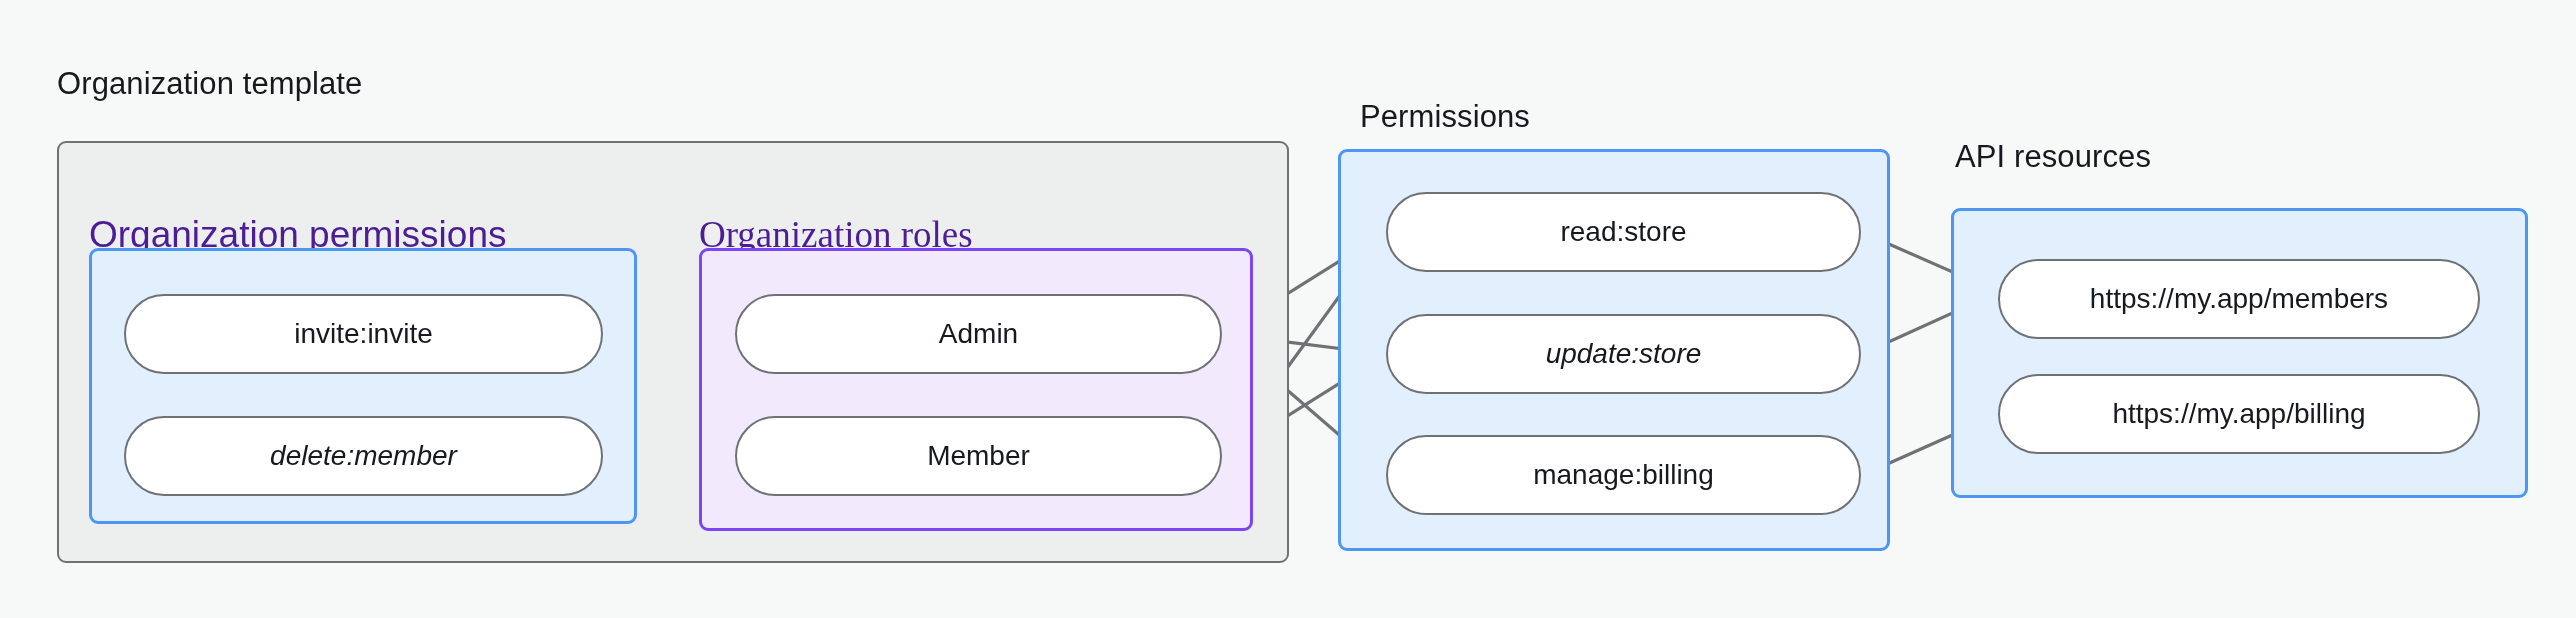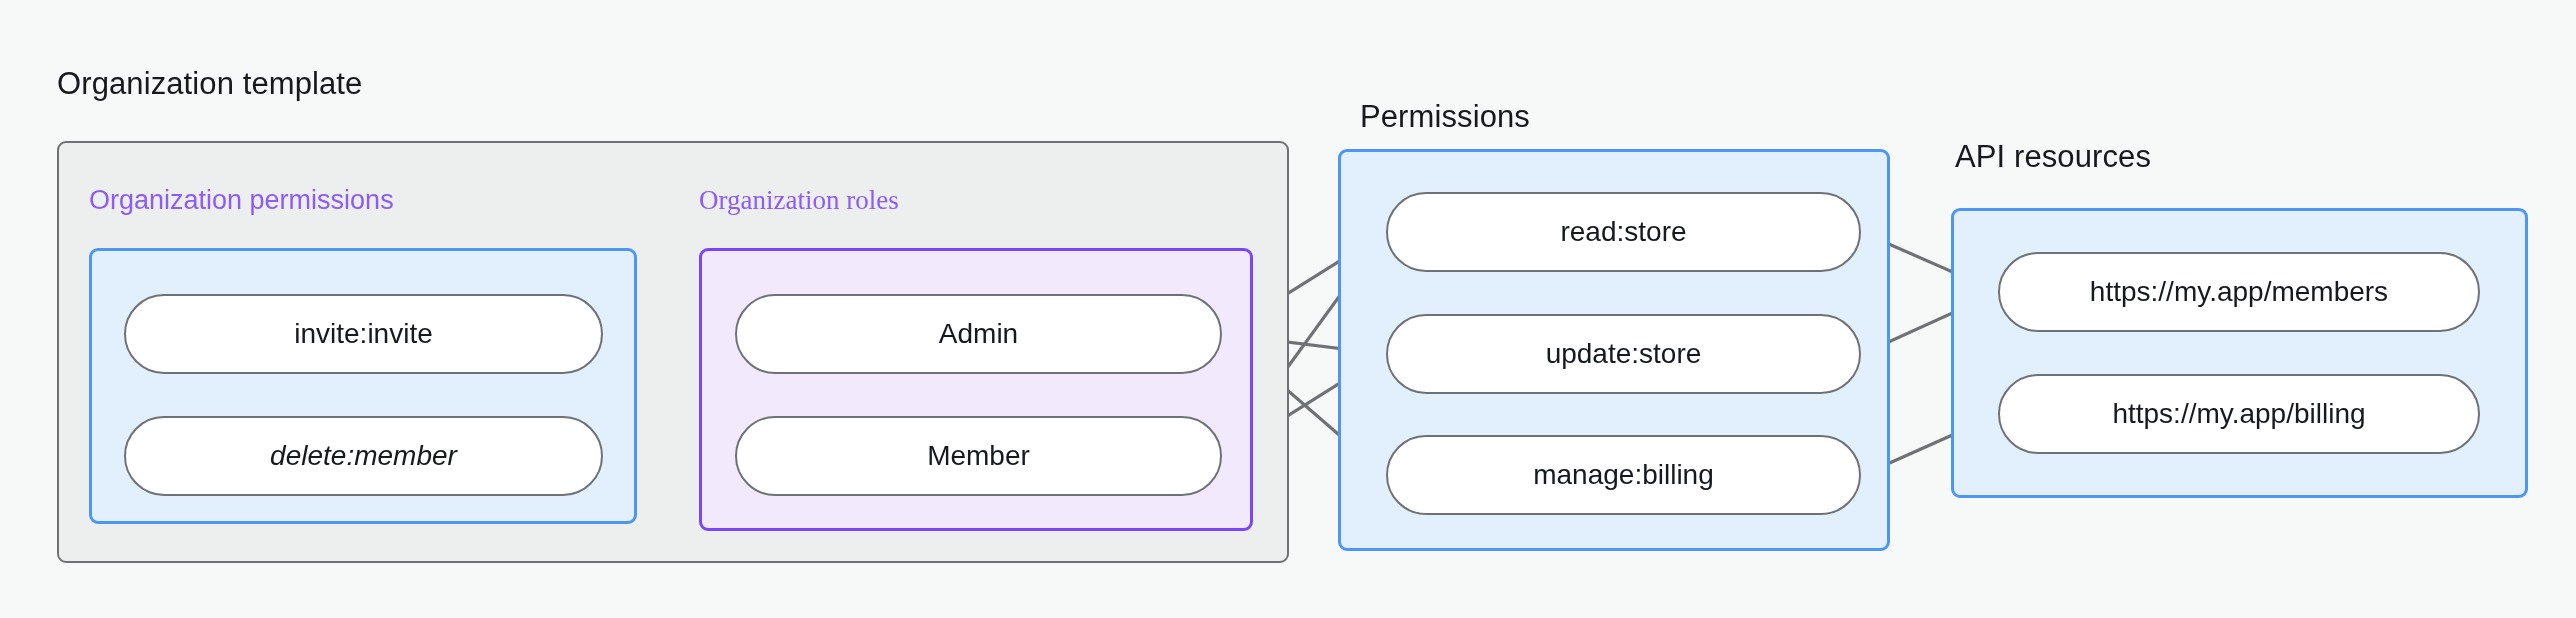--- a/index.html
+++ b/index.html
@@ -23,24 +23,25 @@
   .group-title {
     position: absolute;
     font-size: 31px;
     color: #16191d;
     letter-spacing: 0.1px;
     white-space: nowrap;
     line-height: 1;
   }
   .sub-title {
     position: absolute;
-    font-size: 27px;
-    color: #8b5cf6;
+    font-size: 37px;
+    color: #4c1d95;
     white-space: nowrap;
     line-height: 1;
+    margin-top: 29px;
   }
 
   
   .box {
     position: absolute;
     box-sizing: border-box;
     border-radius: 9px;
   }
   .box-outer {
     background: #edeeee;
@@ -132,26 +133,26 @@
   <div class="pill" style="left:735px; top:416px; width:487px; height:80px;">Member</div>
 
   <div class="pill" style="left:735px; top:294px; width:487px; height:80px;">Admin</div>
 
   <div class="group-title" style="left:1360px; top:80px;margin-top:21px;">Permissions</div>
 
   <div class="box box-blue" style="left:1338px; top:149px; width:552px; height:402px;"></div>
 
   <div class="pill" style="left:1386px; top:192px; width:475px; height:80px;">read:store</div>
 
-  <div class="pill" style="left:1386px; top:314px; width:475px; height:80px;">update:store</div>
+  <div class="pill" style="left:1386px; top:314px; width:475px; height:80px;font-style:italic;">update:store</div>
 
   <div class="pill" style="left:1386px; top:435px; width:475px; height:80px;">manage:billing</div>
 
   <div class="group-title" style="left:1955px; top:141px;text-align:center;">API resources</div>
 
   <div class="box box-blue" style="left:1951px; top:208px; width:577px; height:290px;"></div>
 
-  <div class="pill" style="left:1998px; top:252px; width:482px; height:80px;">https://my.app/members</div>
+  <div class="pill" style="left:1998px; top:259px; width:482px; height:80px;">https://my.app/members</div>
 
   <div class="pill" style="left:1998px; top:374px; width:482px; height:80px;">https://my.app/billing</div>
 
 </div>
 
 
 </body></html>

